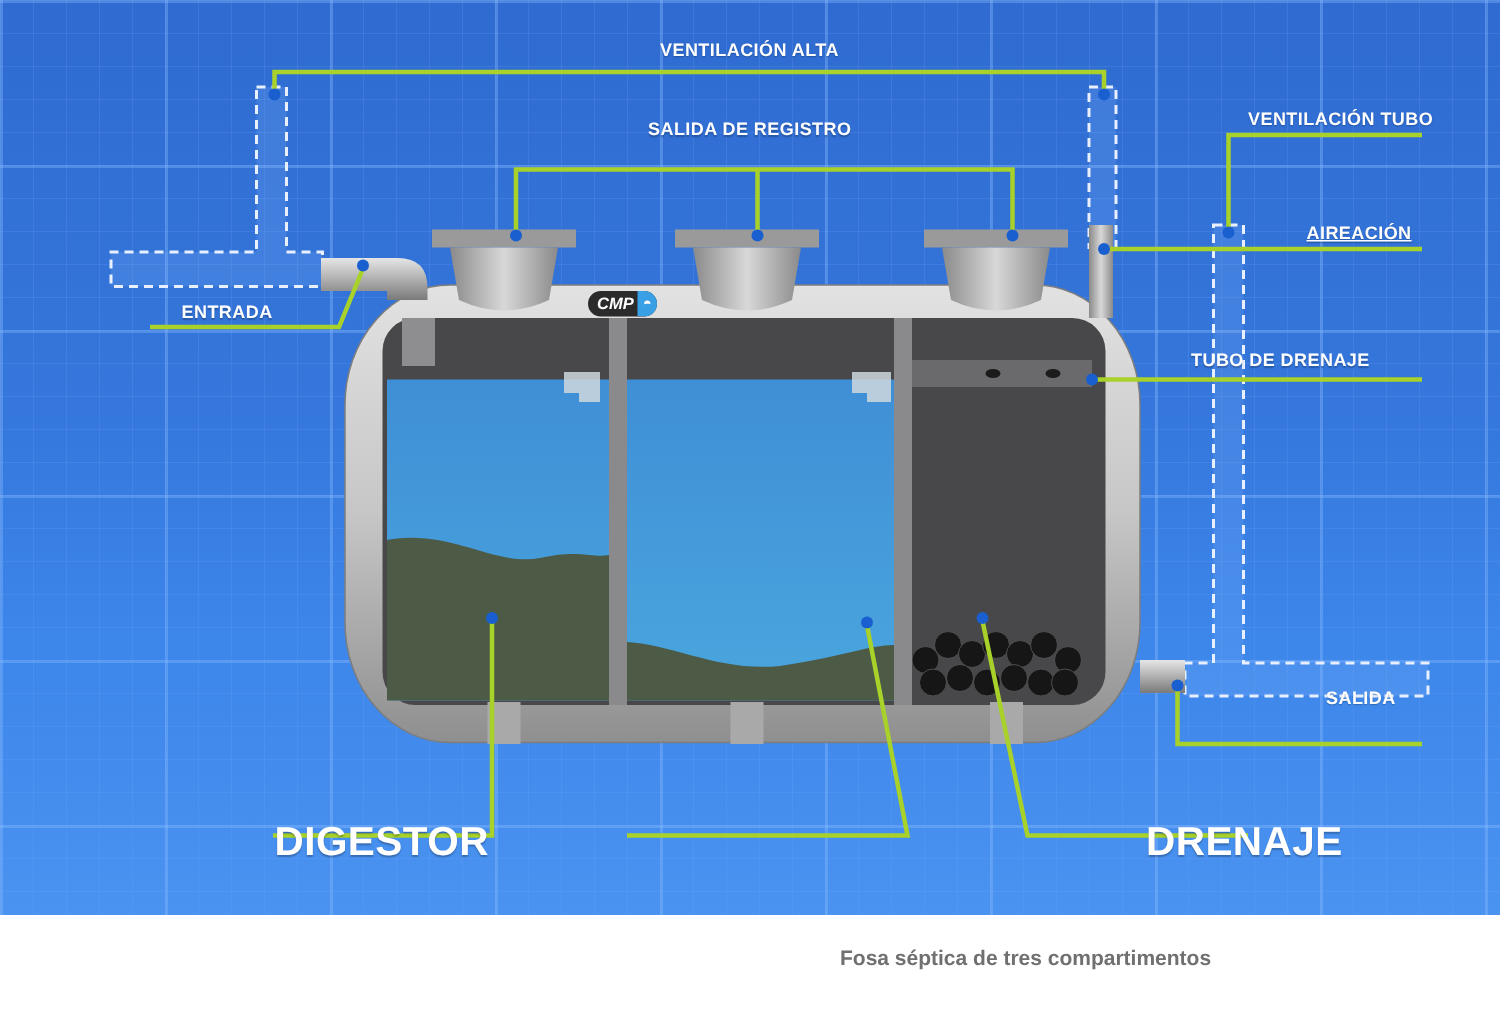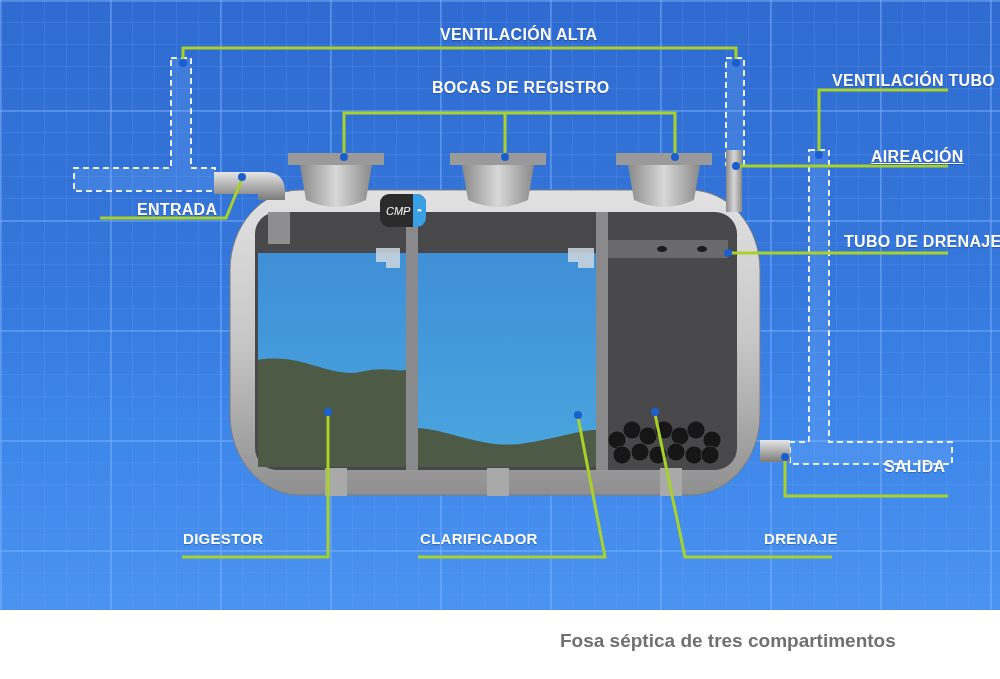--- a/index.html
+++ b/index.html
@@ -6,25 +6,25 @@
   body { width:1000px; height:679px; overflow:hidden; background:#ffffff; font-family:"Liberation Sans", sans-serif; position:relative; }
   .canvas { position:absolute; left:0; top:0; width:1000px; height:610px; overflow:hidden;
     background:
       linear-gradient(rgba(120,170,255,0.18) 1px, transparent 1px) 0 0/22px 22px,
       linear-gradient(90deg, rgba(120,170,255,0.18) 1px, transparent 1px) 0 0/22px 22px,
       linear-gradient(rgba(140,190,255,0.35) 2px, transparent 2px) 0 0/110px 110px,
       linear-gradient(90deg, rgba(140,190,255,0.35) 2px, transparent 2px) 0 0/110px 110px,
       linear-gradient(180deg, #2f6bd0 0%, #3577dc 45%, #3d86ea 70%, #4a93f0 100%);
   }
   .lbl { position:absolute; color:#ffffff; font-weight:bold; letter-spacing:0.3px; white-space:nowrap; text-shadow:0 1px 1px rgba(0,0,0,0.25); }
-  .sm { font-size:16px; }
-  .lg { font-size:15px; }
+  .sm { font-size:12px; }
+  .lg { font-size:27px;margin-top:16px; }
   svg.overlay { position:absolute; left:0; top:0; }
-  .caption { position:absolute; left:560px; top:630px; font-size:19px; font-weight:bold; color:#707070; white-space:nowrap; }
-  .logo { position:absolute; left:380px; top:194px; width:46px; height:33px; border-radius:9px; background:#2b2b2b; color:#fff; font-size:11px; font-weight:normal; font-style:italic; display:flex; align-items:center; overflow:hidden; }
+  .caption { position:absolute; left:560px; top:630px; font-size:14px; font-weight:bold; color:#707070; white-space:nowrap; }
+  .logo { position:absolute; left:392px; top:194px; width:46px; height:17px; border-radius:9px; background:#2b2b2b; color:#fff; font-size:11px; font-weight:bold; font-style:italic; display:flex; align-items:center; overflow:hidden; }
   .logo .t { padding-left:6px; width:27px; }
   .logo .d { background:#3aa0e6; height:100%; flex:1; display:flex; align-items:center; justify-content:center; font-size:10px; font-style:normal; }
 </style>
 </head>
 <body>
 
 <div class="canvas">
 
   <svg class="overlay" width="1000" height="610" viewBox="0 0 1000 610">
     <defs>
@@ -142,24 +142,23 @@
         <circle cx="655" cy="412" r="4"></circle>
     </g>
   </svg>
 
   <div class="logo">
     <span class="t">CMP</span>
     <span class="d">◓</span>
   </div>
 
   <div class="lbl sm" style="left:440px; top:26px;">VENTILACIÓN ALTA</div>
-  <div class="lbl sm" style="left:432px; top:79px;">BOCAS DE REGISTRO</div>
+  <div class="lbl sm" style="left:432px; top:79px;">SALIDA DE REGISTRO</div>
   <div class="lbl sm" style="left:832px; top:72px;">VENTILACIÓN TUBO</div>
   <div class="lbl sm" style="left:871px; top:148px;text-decoration:underline;">AIREACIÓN</div>
-  <div class="lbl sm" style="left:844px; top:233px;text-align:center;">TUBO DE DRENAJE</div>
-  <div class="lbl sm" style="left:97px; top:201px;padding-left:40px;">ENTRADA</div>
+  <div class="lbl sm" style="left:794px; top:233px;text-align:center;">TUBO DE DRENAJE</div>
+  <div class="lbl sm" style="left:81px; top:201px;padding-left:40px;">ENTRADA</div>
   <div class="lbl sm" style="left:884px; top:458px;">SALIDA</div>
   <div class="lbl lg" style="left:183px; top:530px;">DIGESTOR</div>
-  <div class="lbl lg" style="left:420px; top:530px;">CLARIFICADOR</div>
   <div class="lbl lg" style="left:764px; top:530px;">DRENAJE</div>
 </div>
 
 <div class="caption">Fosa séptica de tres compartimentos</div>
 
 </body></html>

